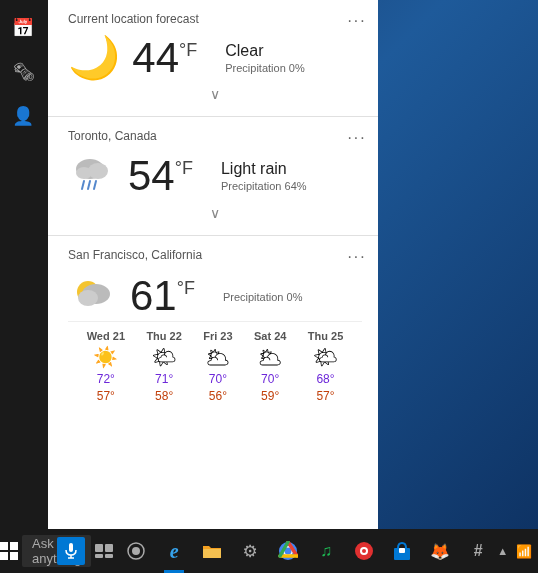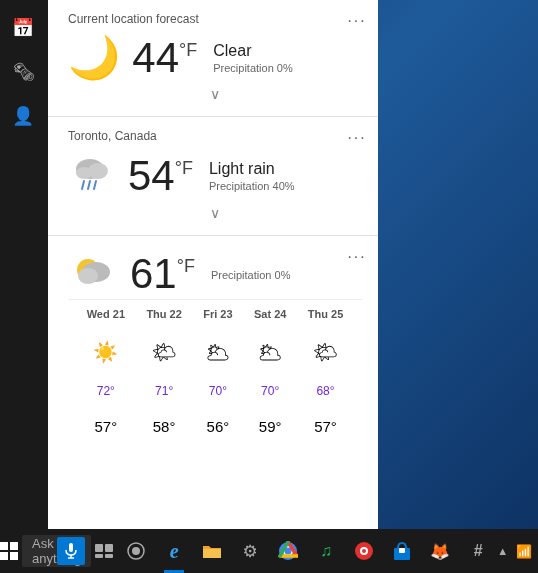--- a/index.html
+++ b/index.html
@@ -99,21 +99,21 @@
       display: flex;
       align-items: flex-start;
     }
     .temp-unit {
       font-size: 18px;
       margin-top: 6px;
       color: #444;
     }
 
     .weather-desc {
-      margin-left: 4px;
+      margin-left: 16px;
     }
     .weather-condition {
       font-size: 16px;
       color: #222;
       font-weight: 400;
     }
     .weather-precip {
       font-size: 11px;
       color: #666;
       margin-top: 2px;
@@ -132,37 +132,37 @@
       display: flex;
       justify-content: space-around;
       padding: 8px 8px 6px 8px;
       border-top: 1px solid #eee;
     }
 
     .forecast-day {
       display: flex;
       flex-direction: column;
       align-items: center;
-      gap: 20px;
+      gap: 3px;
     }
     .forecast-day-label {
       font-size: 11px;
       color: #555;
       font-weight: 600;
     }
     .forecast-icon {
       font-size: 20px;
     }
     .forecast-high {
       font-size: 12px;
       color: #6d28d9;
     }
     .forecast-low {
-      font-size: 15px;
-      color: #000000;
+      font-size: 12px;
+      color: #c2410c;
     }
 
     
     .taskbar {
       position: absolute;
       bottom: 0;
       left: 0;
       width: 100%;
       height: 44px;
       background: #1a1a1a;
@@ -310,27 +310,28 @@
             <line x1="22" y1="30" x2="20" y2="38" stroke="#5588cc" stroke-width="2" stroke-linecap="round"></line>
             <line x1="28" y1="30" x2="26" y2="38" stroke="#5588cc" stroke-width="2" stroke-linecap="round"></line>
           </svg>
         </div>
         <div class="temp-display">
           <span>54</span>
           <span class="temp-unit">°F</span>
         </div>
         <div class="weather-desc">
           <div class="weather-condition">Light rain</div>
-          <div class="weather-precip">Precipitation 40%</div>
+          <div class="weather-precip">Precipitation 64%</div>
         </div>
       </div>
       <div class="card-chevron">∨</div>
     </div>
 
     <div class="weather-card" style="border-bottom:none;">
+      <div class="card-location">San Francisco, California</div>
       <div class="card-more">···</div>
       <div class="card-main">
         <div class="weather-icon">
           
           <svg width="50" height="44" viewBox="0 0 50 44">
             <circle cx="20" cy="22" r="11" fill="#f4c430"></circle>
             <ellipse cx="28" cy="24" rx="14" ry="10" fill="#bbb"></ellipse>
             <ellipse cx="20" cy="28" rx="10" ry="8" fill="#ccc"></ellipse>
           </svg>
         </div>

